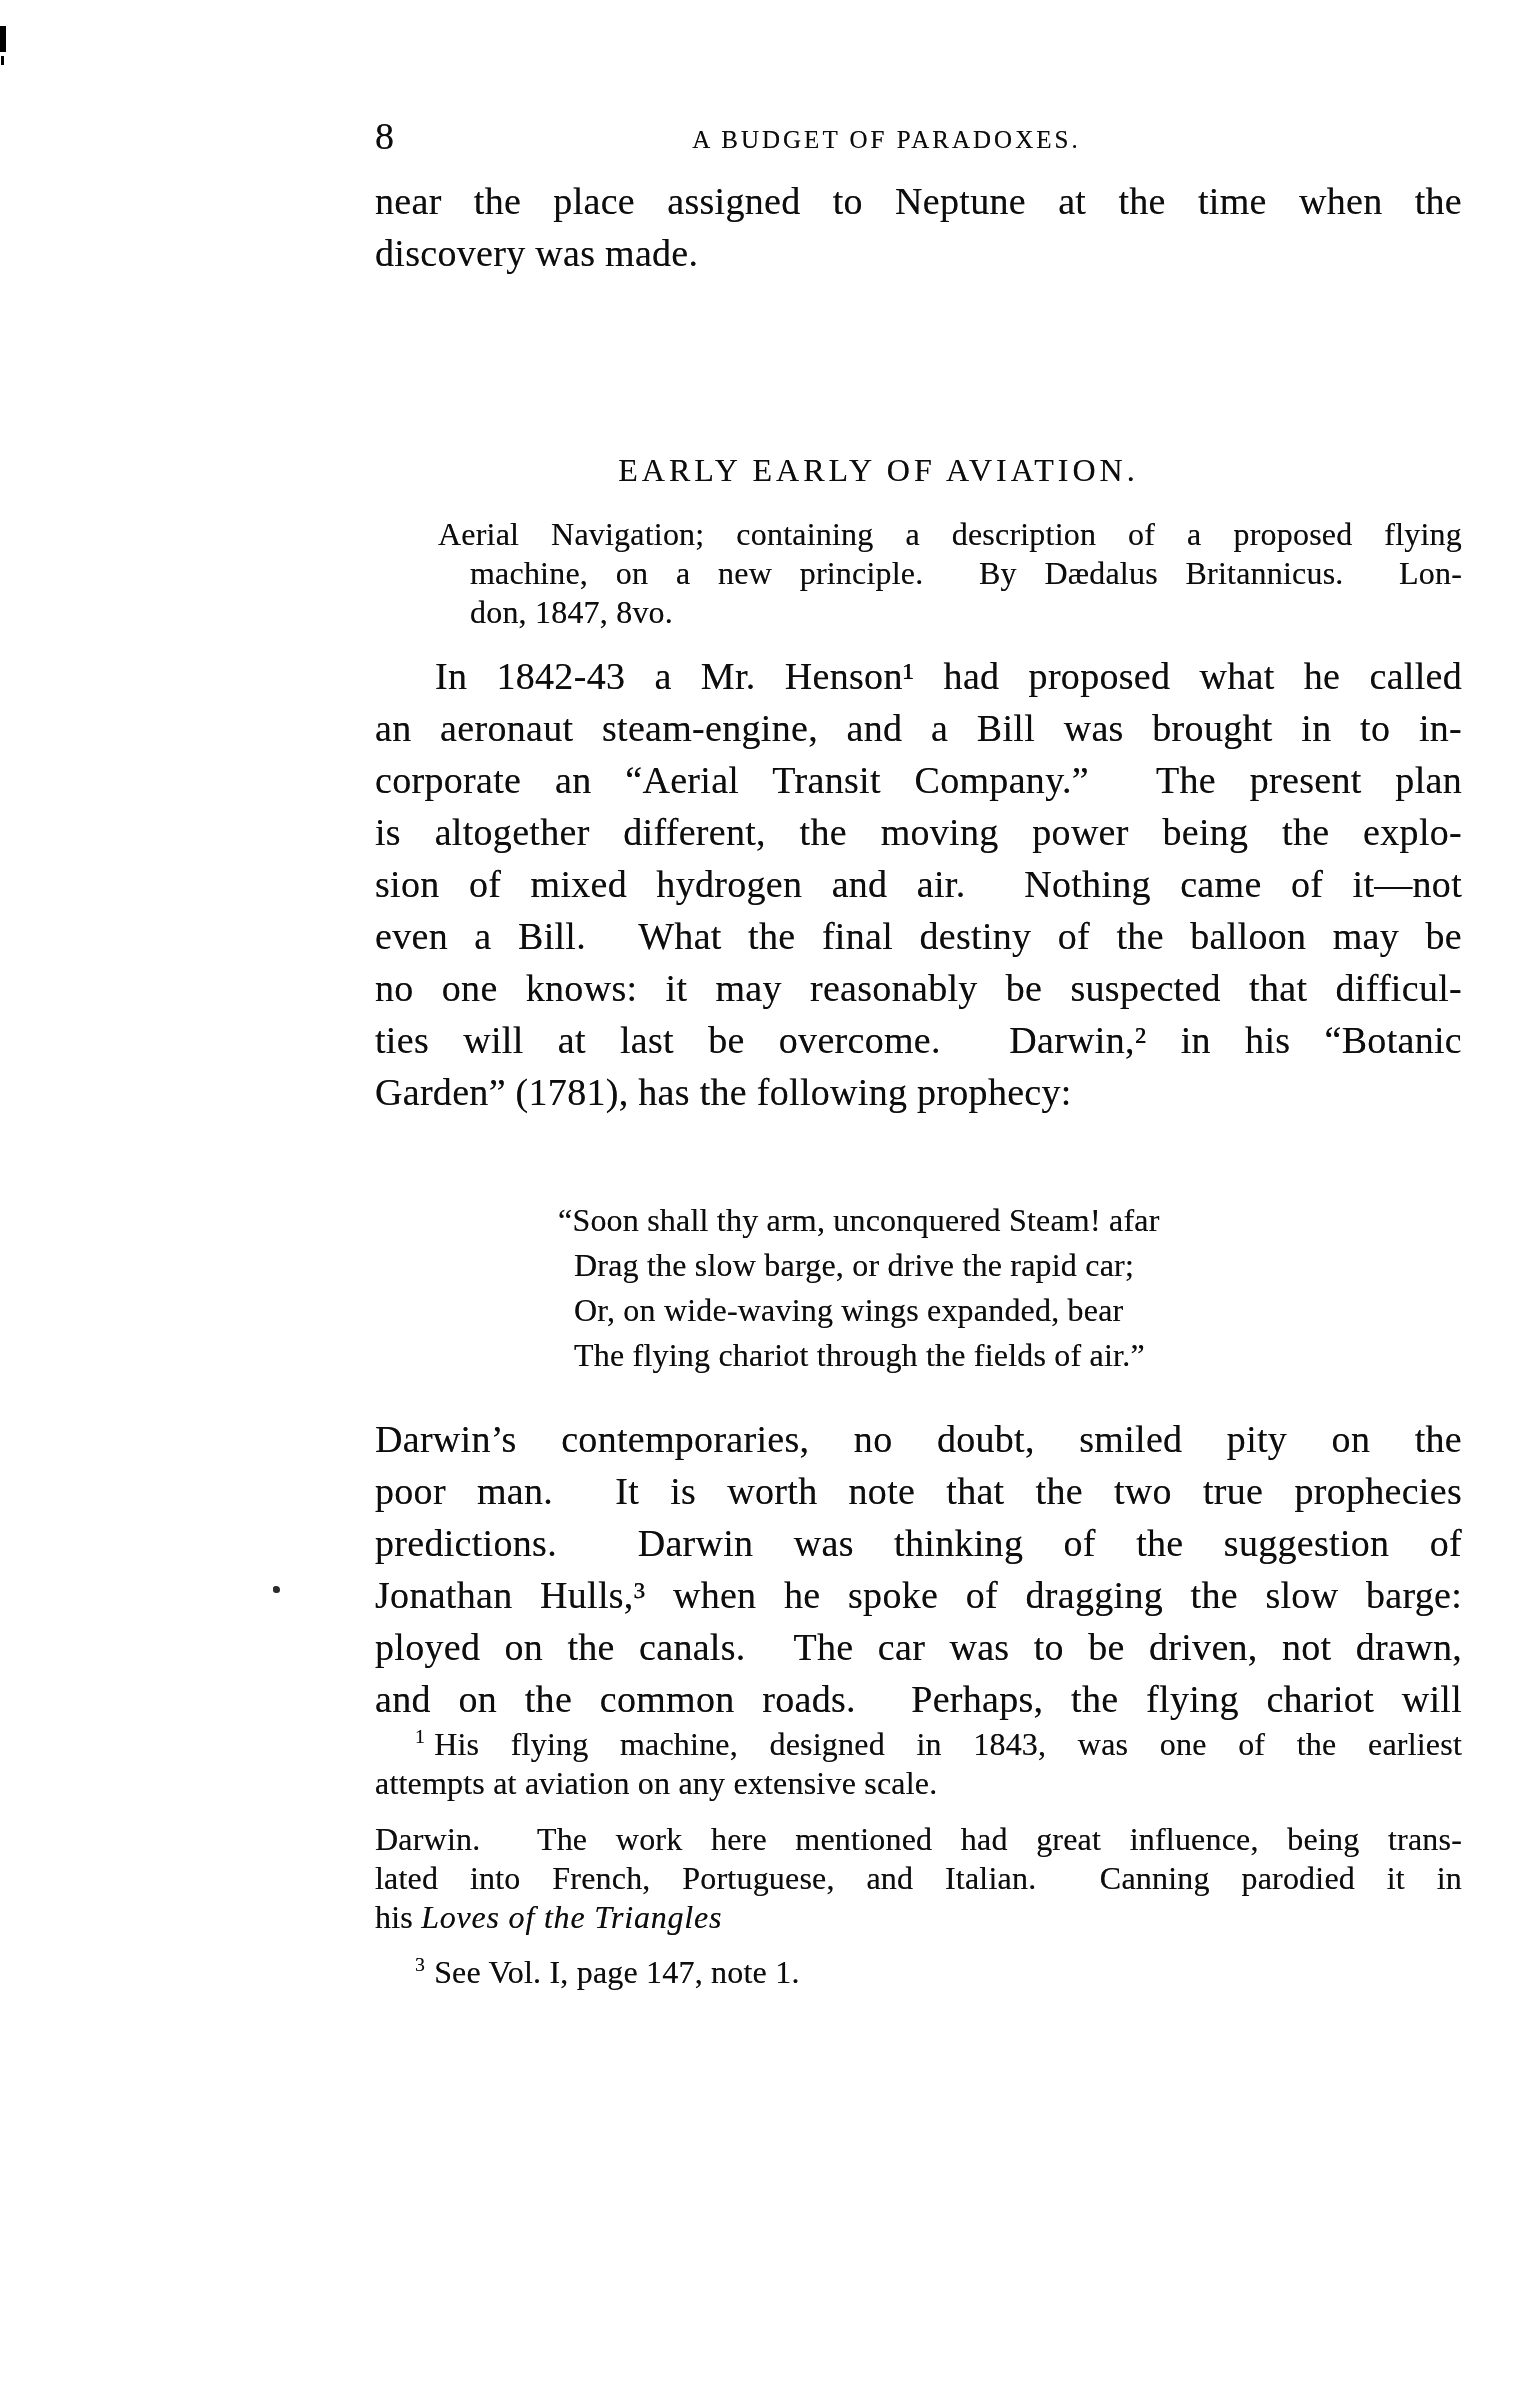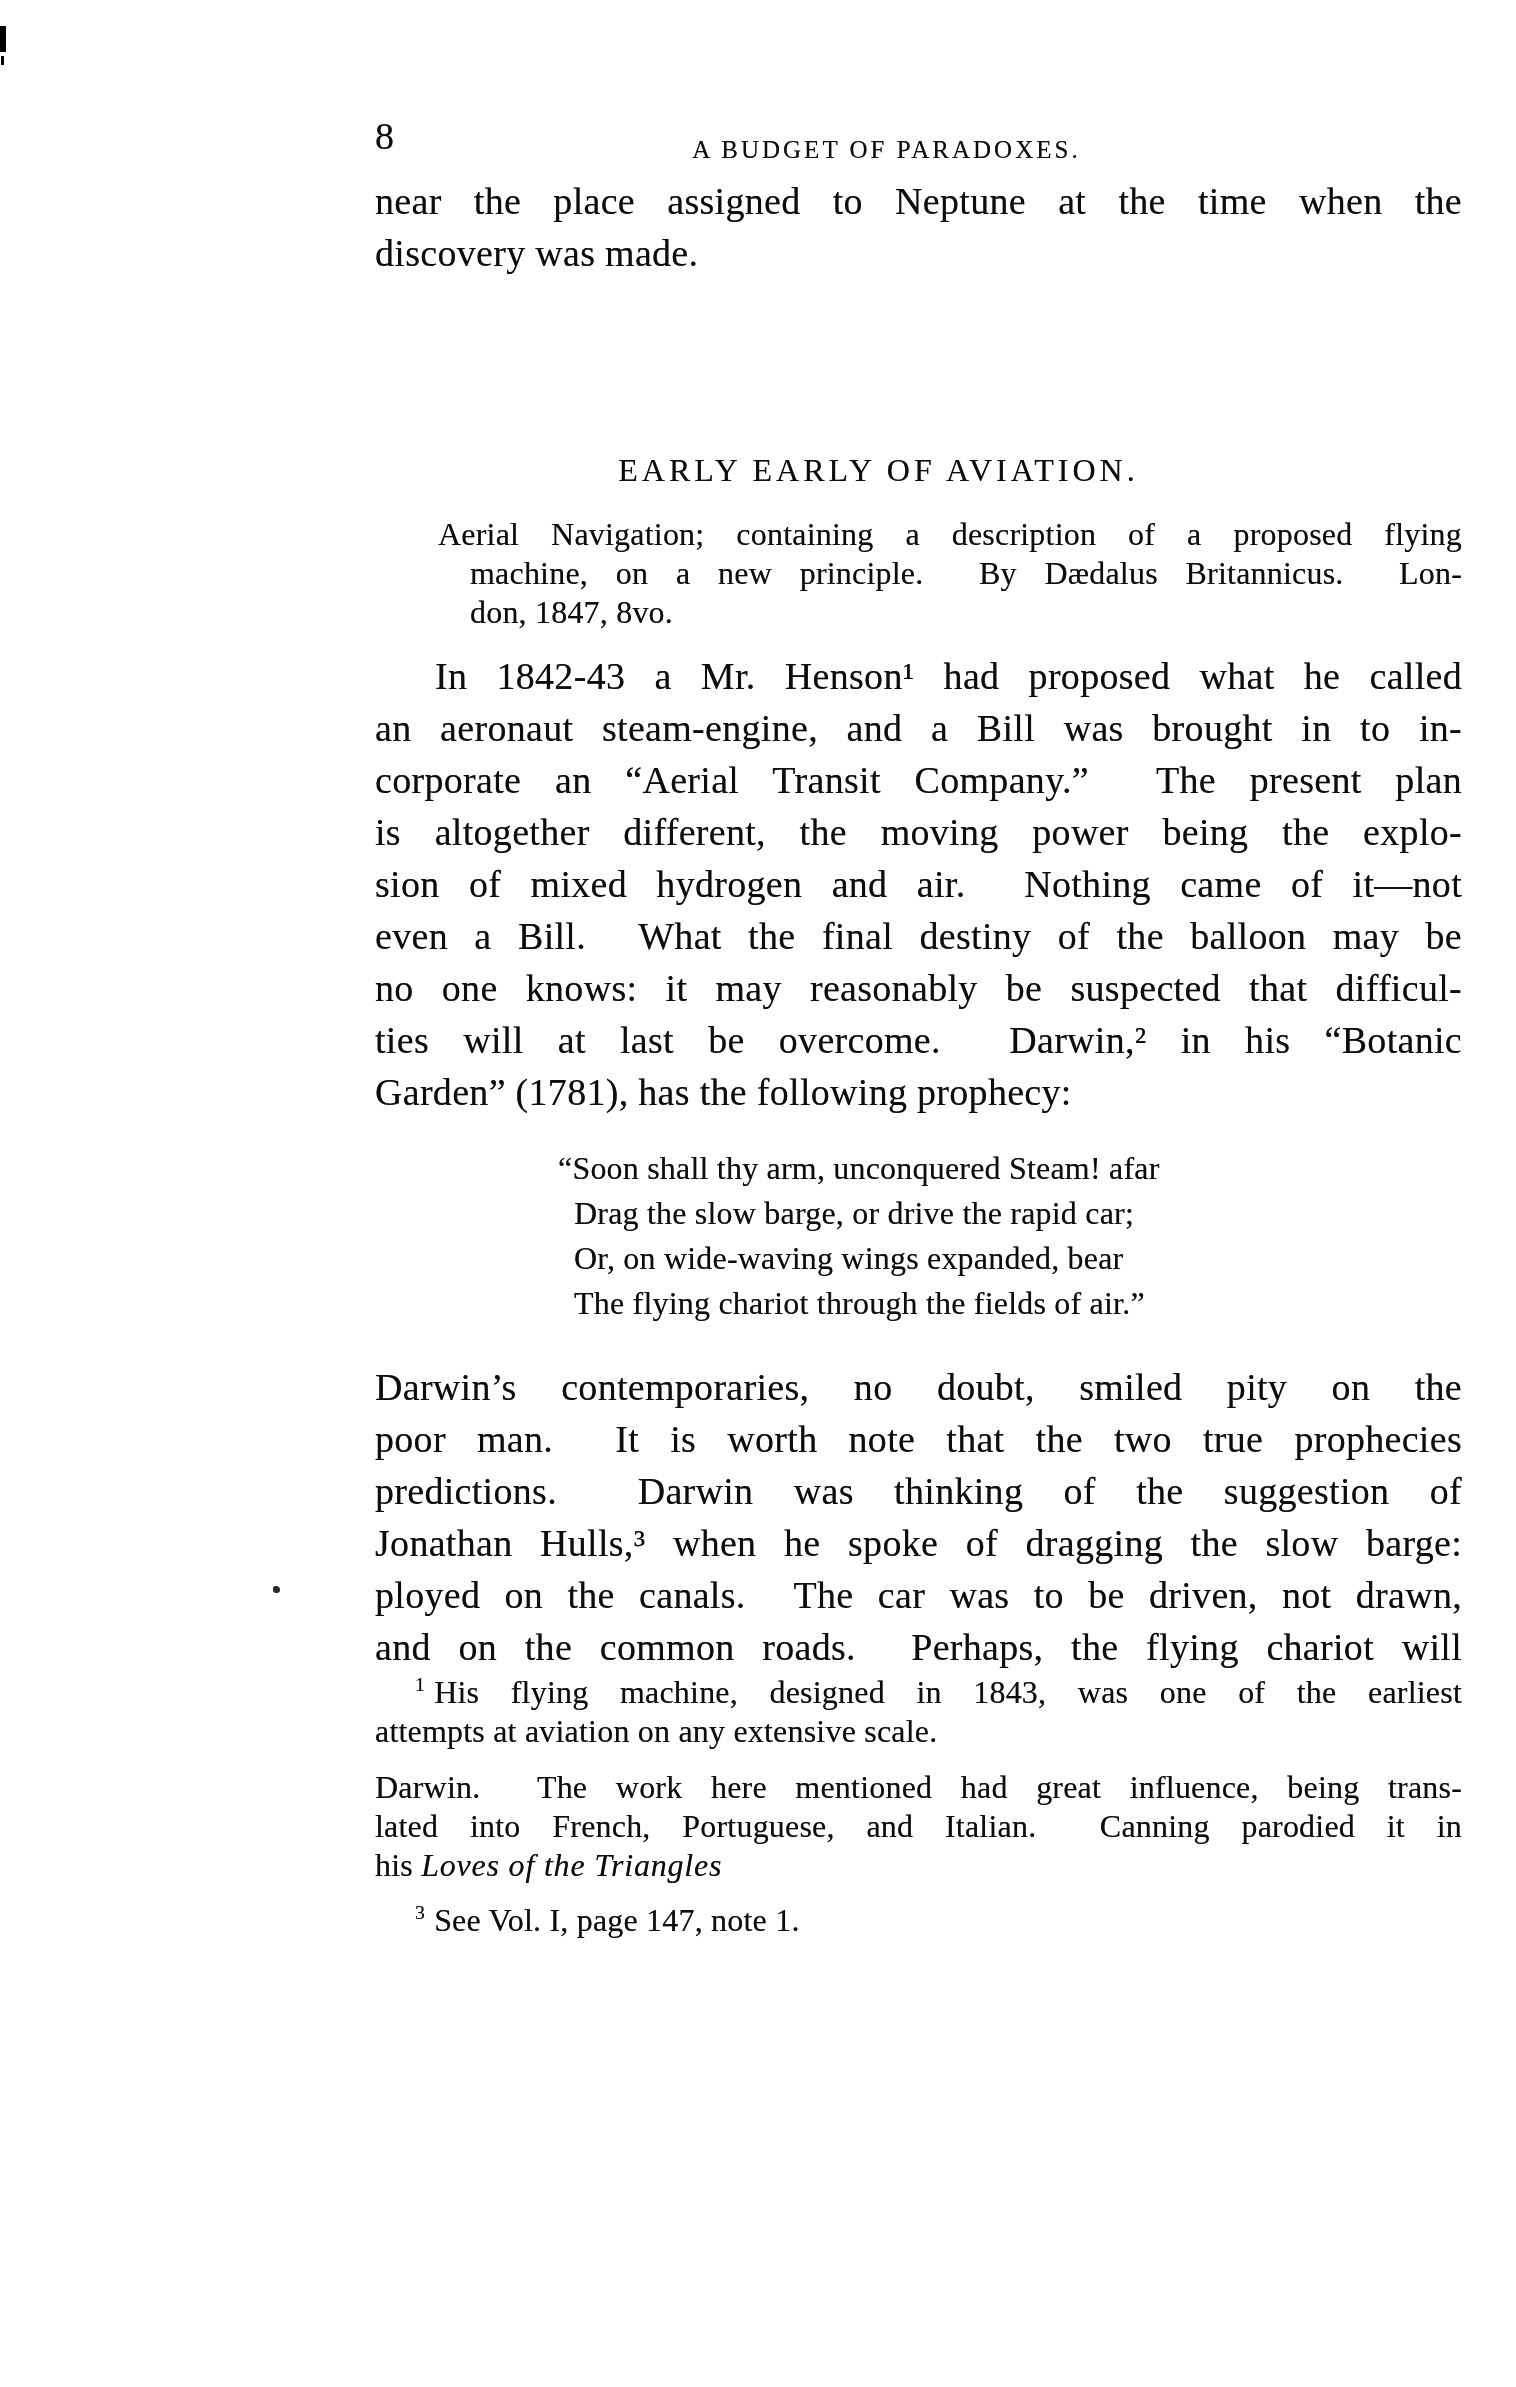--- a/index.html
+++ b/index.html
@@ -32,21 +32,21 @@
   .page-number {
     position: absolute;
     left: 0;
     top: 0;
     font-size: 38px;
     line-height: 36px;
   }
   .running-title {
     position: absolute;
     left: 50%;
-    top: 14px;
+    top: 4px;
     transform: translateX(-50%) translateX(-32px);
     font-size: 25px;
     letter-spacing: 3px;
     white-space: nowrap;
   }
   
   .tline {
     white-space: pre-wrap;
     text-align: left;
   }
@@ -79,21 +79,21 @@
   .citation {
     margin-top: 25px;
     font-size: 32px;
     line-height: 39px;
     letter-spacing: 0.2px;
   }
   .citation .cit-first { padding-left: 63px; }
   .citation .cit-cont  { padding-left: 95px; }
   
   .poem {
-    margin-top: 28px;
+    margin-top: 80px;
     font-size: 32px;
     line-height: 45px;
     letter-spacing: 0.2px;
   }
   .poem .poem-first { padding-left: 183px; }
   .poem .poem-cont  { padding-left: 199px; }
   
   .footnote {
     font-size: 32px;
     line-height: 39px;

